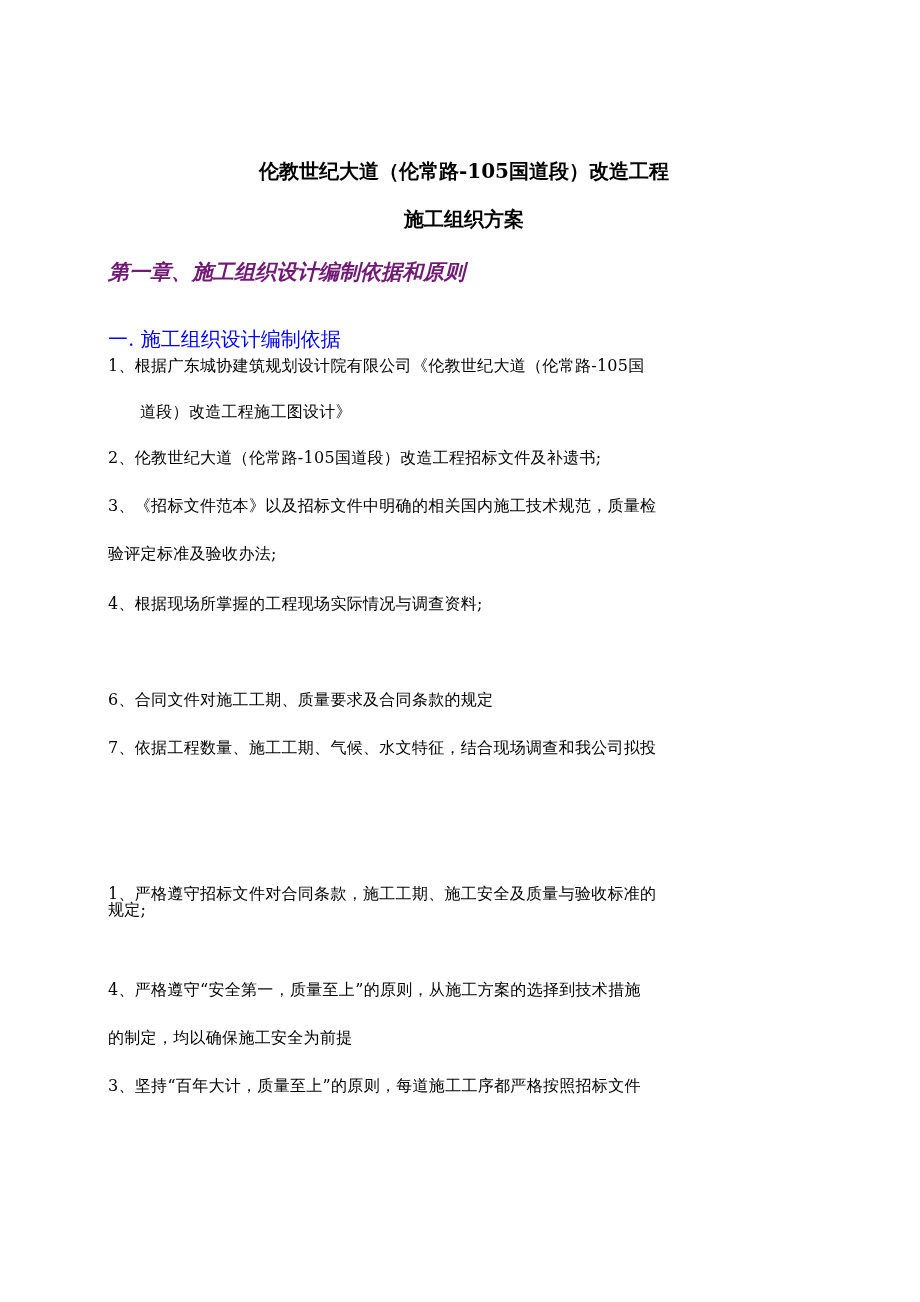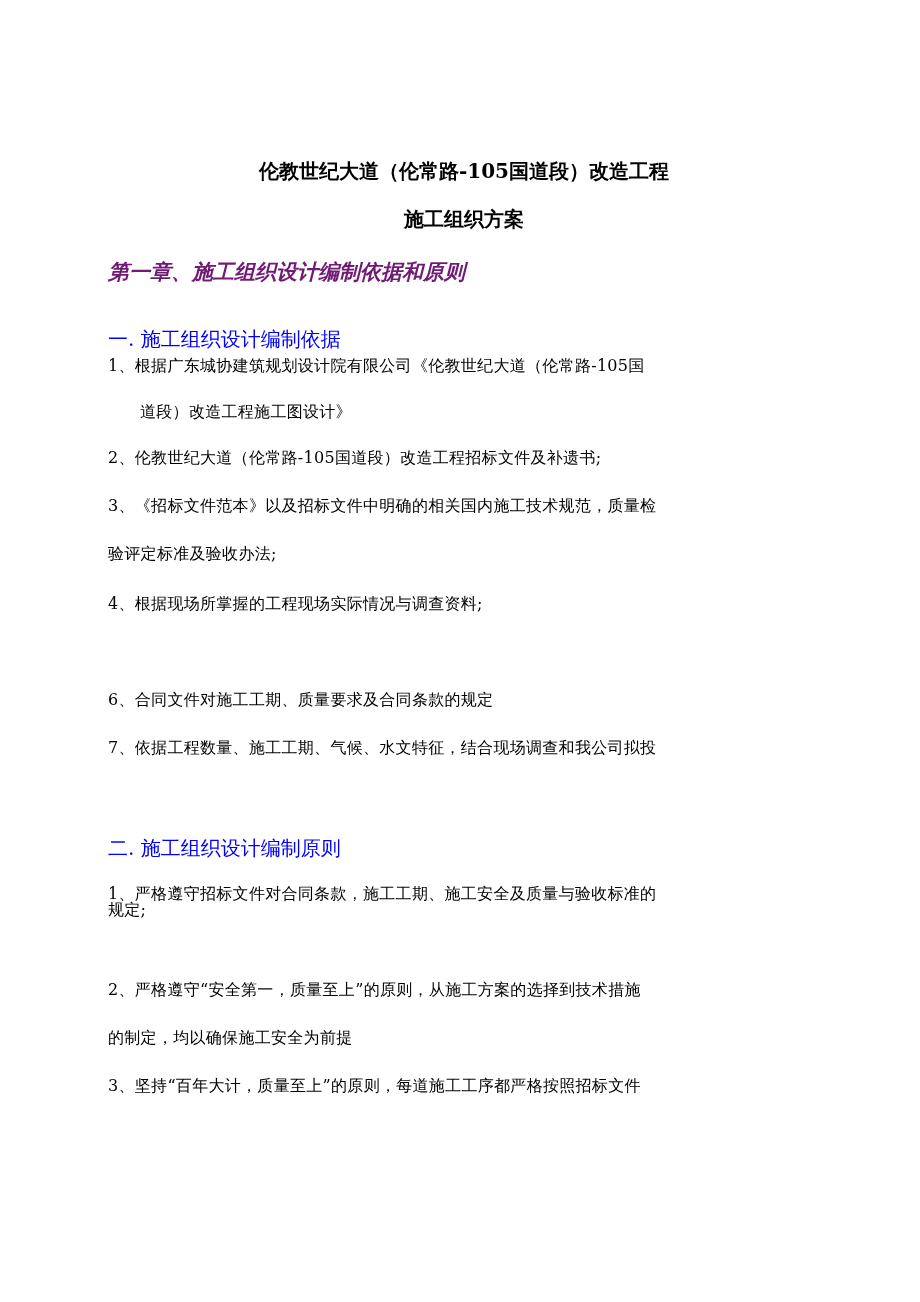--- a/index.html
+++ b/index.html
@@ -30,20 +30,19 @@
 
   <div class="line l-main" style="top:356px;">1、根据广东城协建筑规划设计院有限公司《伦教世纪大道（伦常路-105国</div>
   <div class="line l-indent" style="top:402px;">道段）改造工程施工图设计》</div>
   <div class="line l-main" style="top:448px;">2、伦教世纪大道（伦常路-105国道段）改造工程招标文件及补遗书;</div>
   <div class="line l-main" style="top:496px;">3、《招标文件范本》以及招标文件中明确的相关国内施工技术规范，质量检</div>
   <div class="line l-main" style="top:544px;">验评定标准及验收办法;</div>
   <div class="line l-main" style="top:594px;">4、根据现场所掌握的工程现场实际情况与调查资料;</div>
   <div class="line l-main" style="top:690px;">6、合同文件对施工工期、质量要求及合同条款的规定</div>
   <div class="line l-main" style="top:738px;">7、依据工程数量、施工工期、气候、水文特征，结合现场调查和我公司拟投</div>
 
-  <div class="section" style="top:835px;">二. 施工组织设计编制原则</div>
 
   <div class="line l-main" style="top:884px;">1、严格遵守招标文件对合同条款，施工工期、施工安全及质量与验收标准的</div>
   <div class="line l-main" style="top:900px;">规定;</div>
-  <div class="line l-main" style="top:980px;">2、严格遵守“安全第一，质量至上”的原则，从施工方案的选择到技术措施</div>
+  <div class="line l-main" style="top:980px;">4、严格遵守“安全第一，质量至上”的原则，从施工方案的选择到技术措施</div>
   <div class="line l-main" style="top:1028px;">的制定，均以确保施工安全为前提</div>
   <div class="line l-main" style="top:1076px;">3、坚持“百年大计，质量至上”的原则，每道施工工序都严格按照招标文件</div>
 </div>
 
 </body></html>

